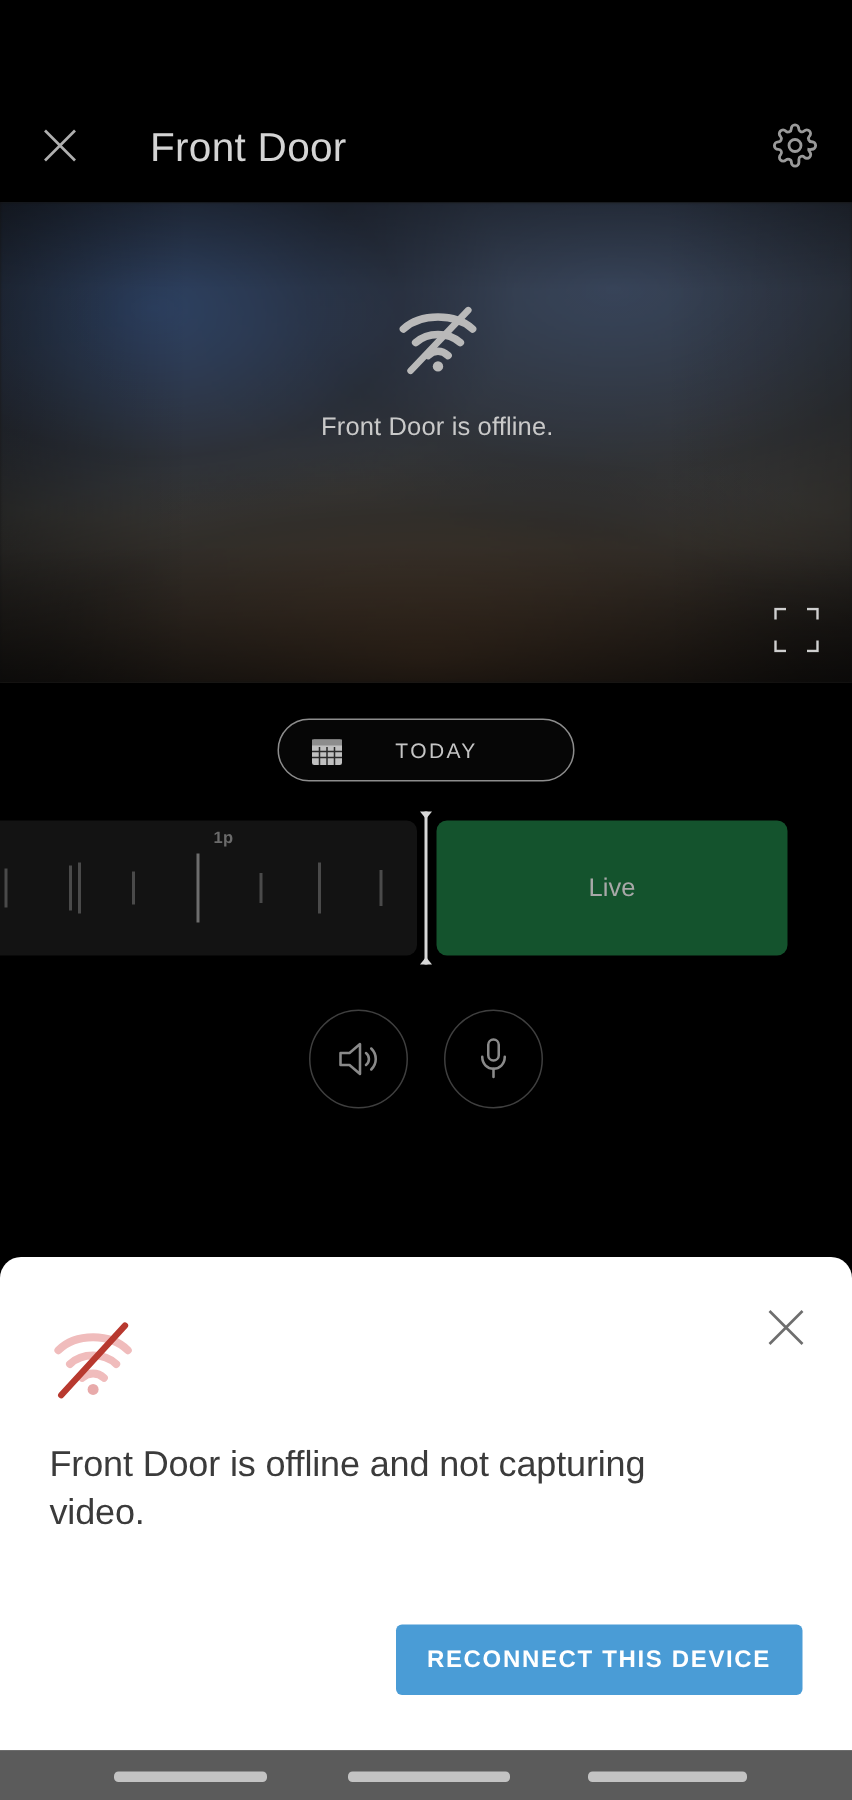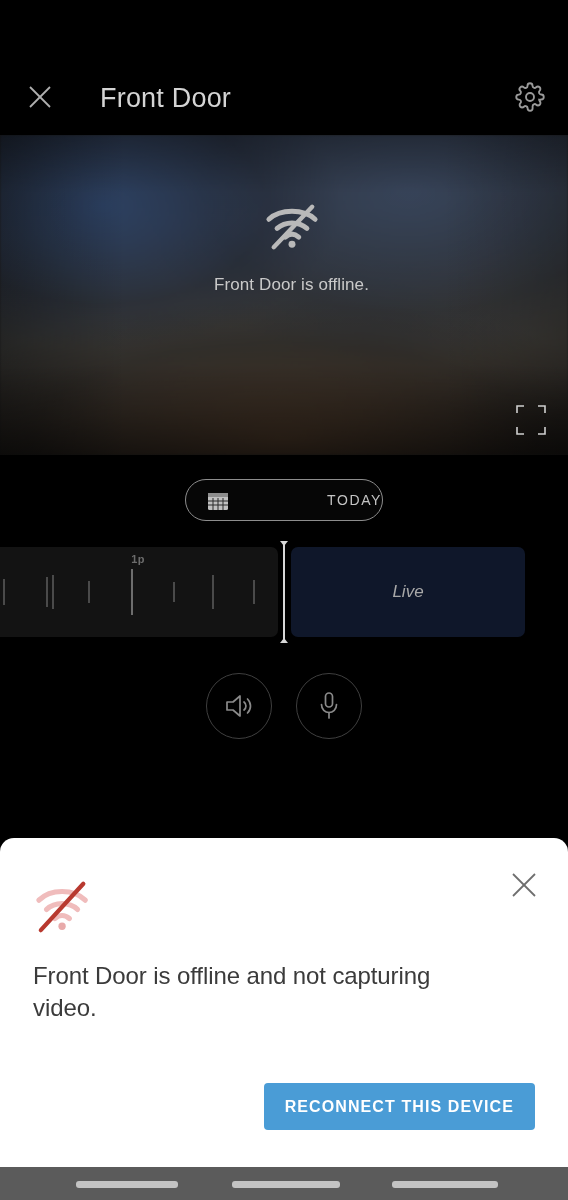--- a/index.html
+++ b/index.html
@@ -93,21 +93,21 @@
   .today-pill {
     position: absolute; left: 185px; top: 479px;
     width: 198px; height: 42px;
     border: 1.3px solid #8d8d8d;
     border-radius: 21px;
     background: #060606;
     display: flex; align-items: center;
   }
   .cal-icon { position: absolute; left: 21px; top: 10px; width: 22px; height: 22px; }
   .today-label {
-    width: 100%; text-align: right;
+    width: 100%; text-align: center;
     font-size: 14px; color: #c4c4c4;
     font-weight: 500; letter-spacing: 1.6px;
     padding-left: 14px;
   }
 
   
   .timeline-row {
     position: absolute; left: 0; top: 547px;
     width: 568px; height: 90px;
   }
@@ -137,23 +137,23 @@
   .playhead::before, .playhead::after {
     content: ""; position: absolute; left: -3px;
     border-left: 4px solid transparent;
     border-right: 4px solid transparent;
   }
   .playhead::before { top: 0; border-top: 5px solid #d8d8d8; }
   .playhead::after { bottom: 0; border-bottom: 5px solid #d8d8d8; }
   .tl-live {
     position: absolute; left: 291px; top: 0;
     width: 234px; height: 90px;
-    background: #0f172a;
+    background: #14532d;
     border-radius: 7px;
-    display: flex; align-items: center; justify-content: center; font-style: italic;
+    display: flex; align-items: center; justify-content: center;
   }
   .tl-live-label { font-size: 17px; color: #a8a8a8; }
 
   
   .audio-row {
     position: absolute; left: 0; top: 672px;
     width: 568px; height: 68px;
     display: flex; align-items: center; justify-content: center;
     gap: 24px;
   }
@@ -282,21 +282,21 @@
   <div class="timeline-row">
     <div class="tl-past" id="tl-past">
         <div class="tick" style="left: 25px; height: 26px; top: 32px;"></div>
         <div class="tick" style="left: 68px; height: 30px; top: 30px;"></div>
         <div class="tick" style="left: 74px; height: 34px; top: 28px;"></div>
         <div class="tick" style="left: 110px; height: 22px; top: 34px;"></div>
         <div class="tick major" style="left: 153px; height: 46px; top: 22px;"></div>
         <div class="tick" style="left: 195px; height: 20px; top: 35px;"></div>
         <div class="tick" style="left: 234px; height: 34px; top: 28px;"></div>
         <div class="tick" style="left: 275px; height: 24px; top: 33px;"></div>
-        <div class="tl-hour-label" style="left: 160px;">1p</div>
+        <div class="tl-hour-label" style="left: 171px;">1p</div>
       </div>
     <div class="playhead"></div>
     <div class="tl-live">
       <span class="tl-live-label">Live</span>
     </div>
   </div>
 
   <div class="audio-row">
     <div class="round-btn">
       <svg width="30" height="28" viewBox="0 0 30 28">

